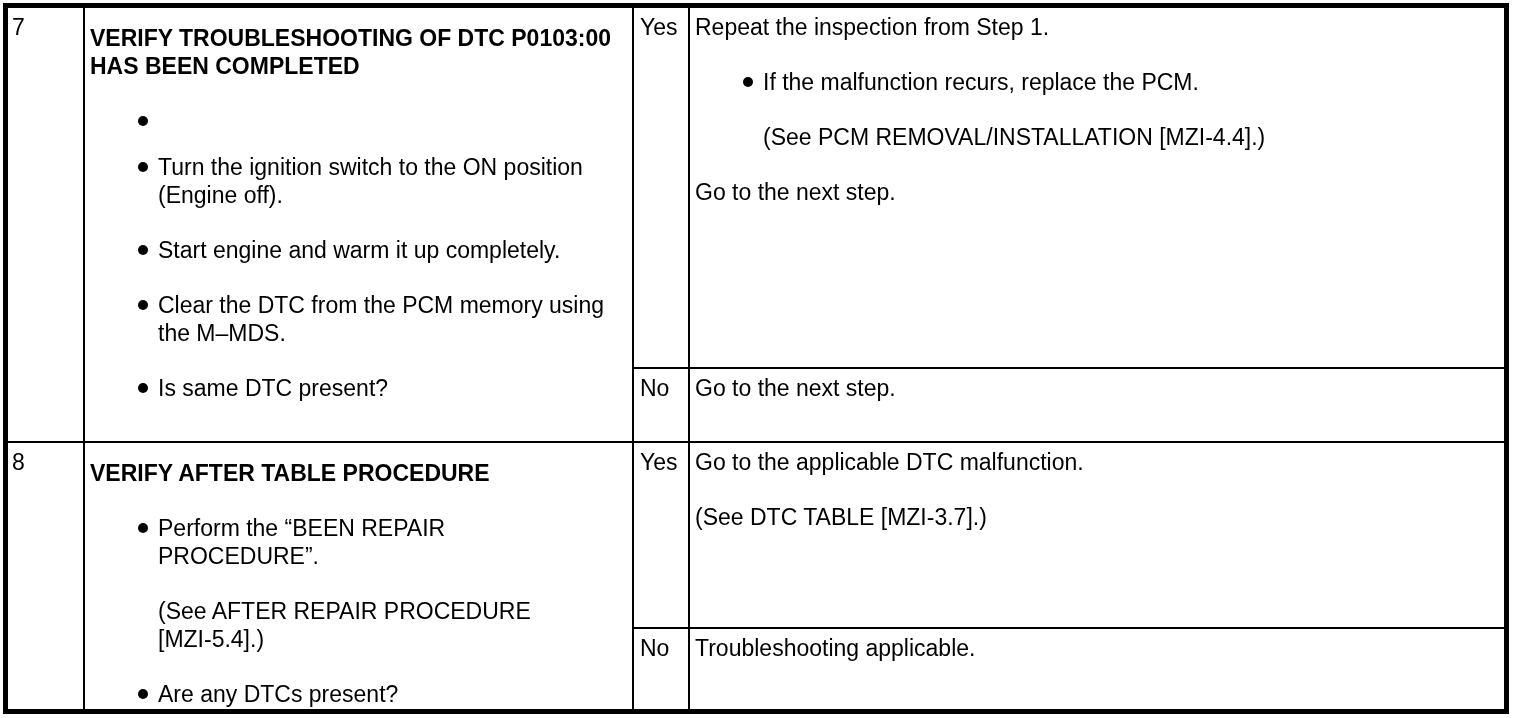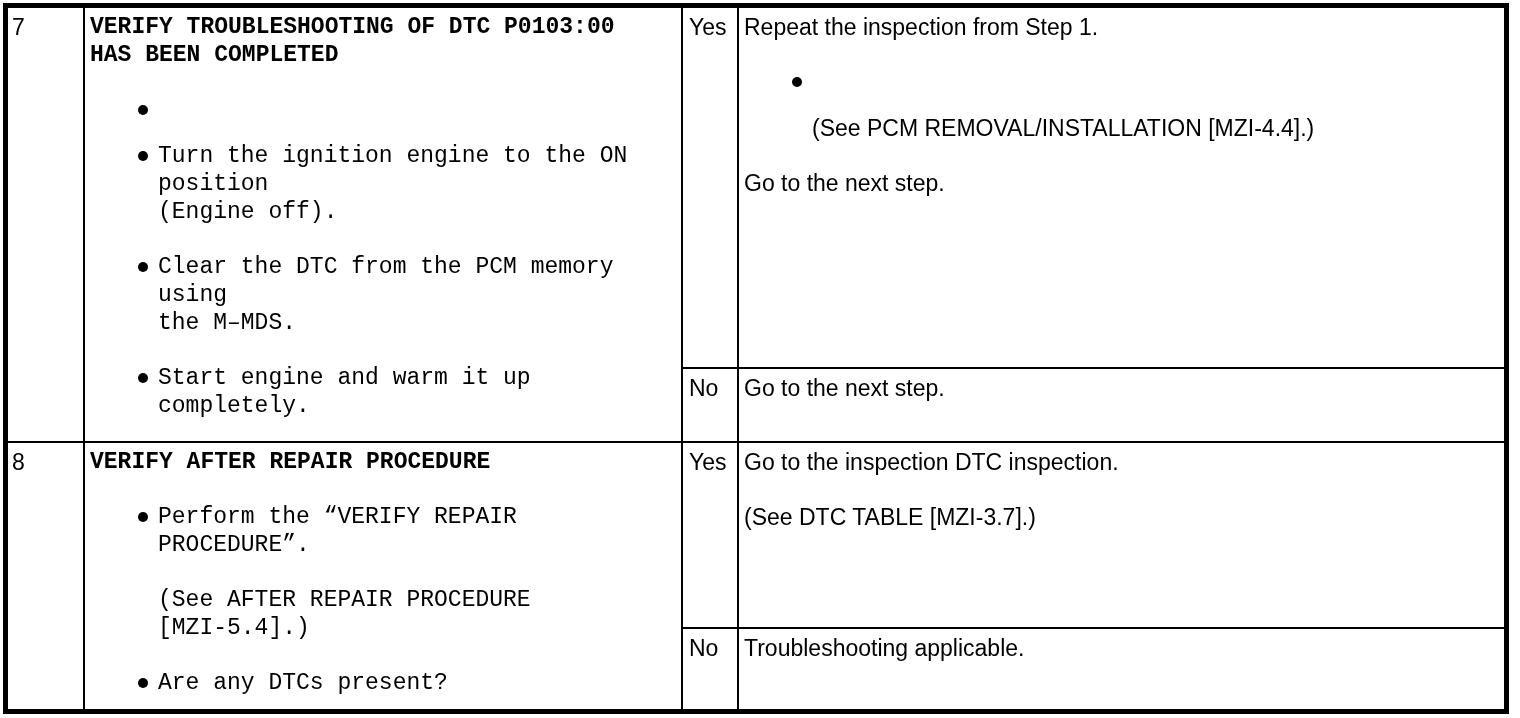--- a/index.html
+++ b/index.html
@@ -22,24 +22,23 @@
   .step-row { display: flex; box-sizing: border-box; }
   .step-row.row7 { height: 435px; border-bottom: 2px solid #000000; }
   .step-row.row8 { height: 266px; }
   .cell { box-sizing: border-box; overflow: hidden; }
   .cell-step {
     width: 77px; flex: none;
     border-right: 2px solid #000000;
     padding: 5px 2px 0 4px;
   }
   .cell-action {
-    width: 598px; flex: none;
+    width: 549px; flex: none;
     border-right: 2px solid #000000;
-    padding: 5px 6px 0 5px;
-    font-family: Liberation Mono, monospace;
+    padding: 16px 6px 0 5px;
   }
   .cell-results { flex: 1; display: flex; flex-direction: column; box-sizing: border-box; }
   .subrow { display: flex; box-sizing: border-box; }
   .subrow.split { border-bottom: 2px solid #000000; }
   .row7 .subrow.yes { height: 361px; }
   .row7 .subrow.no { flex: 1; }
   .row8 .subrow.yes { height: 186px; }
   .row8 .subrow.no { flex: 1; }
   .cell-yn {
     width: 56px; flex: none;
@@ -69,46 +68,47 @@
         <span>7</span>
       </div>
       <div class="cell cell-action">
         <div class="blk title">VERIFY TROUBLESHOOTING OF DTC P0103:00
 HAS BEEN COMPLETED</div>
         <div class="bullet">
           <span class="dot"></span>
         </div>
         <div class="bullet">
           <span class="dot"></span>
-          <span class="btxt">Turn the ignition engine to the ON position
+          <span class="btxt">Turn the ignition switch to the ON position
 (Engine off).</span>
+        </div>
+        <div class="bullet">
+          <span class="dot"></span>
+          <span class="btxt">Start engine and warm it up completely.</span>
         </div>
         <div class="bullet">
           <span class="dot"></span>
           <span class="btxt">Clear the DTC from the PCM memory using
 the M–MDS.</span>
-        </div>
-        <div class="bullet">
-          <span class="dot"></span>
-          <span class="btxt">Start engine and warm it up completely.</span>
         </div>
         <div class="bullet">
           <span class="dot"></span>
           <span class="btxt">Is same DTC present?</span>
         </div>
       </div>
       <div class="cell-results">
         <div class="subrow yes split">
           <div class="cell cell-yn">
             <span>Yes</span>
           </div>
           <div class="cell cell-result">
             <div class="blk">Repeat the inspection from Step 1.</div>
             <div class="bullet">
               <span class="dot"></span>
+              <span class="btxt">If the malfunction recurs, replace the PCM.</span>
             </div>
             <div class="blk indent">(See PCM REMOVAL/INSTALLATION [MZI-4.4].)</div>
             <div class="blk">Go to the next step.</div>
           </div>
         </div>
         <div class="subrow no">
           <div class="cell cell-yn">
             <span>No</span>
           </div>
           <div class="cell cell-result">
@@ -116,40 +116,40 @@
           </div>
         </div>
       </div>
     </div>
 
     <div class="step-row row8">
       <div class="cell cell-step">
         <span>8</span>
       </div>
       <div class="cell cell-action">
-        <div class="blk title">VERIFY AFTER REPAIR PROCEDURE</div>
+        <div class="blk title">VERIFY AFTER TABLE PROCEDURE</div>
         <div class="bullet">
           <span class="dot"></span>
-          <span class="btxt">Perform the “VERIFY REPAIR
+          <span class="btxt">Perform the “BEEN REPAIR
 PROCEDURE”.</span>
         </div>
         <div class="blk indent">(See AFTER REPAIR PROCEDURE
 [MZI-5.4].)</div>
         <div class="bullet">
           <span class="dot"></span>
           <span class="btxt">Are any DTCs present?</span>
         </div>
       </div>
       <div class="cell-results">
         <div class="subrow yes split">
           <div class="cell cell-yn">
             <span>Yes</span>
           </div>
           <div class="cell cell-result">
-            <div class="blk">Go to the inspection DTC inspection.</div>
+            <div class="blk">Go to the applicable DTC malfunction.</div>
             <div class="blk">(See DTC TABLE [MZI-3.7].)</div>
           </div>
         </div>
         <div class="subrow no">
           <div class="cell cell-yn">
             <span>No</span>
           </div>
           <div class="cell cell-result">
             <div class="blk">Troubleshooting applicable.</div>
           </div>

